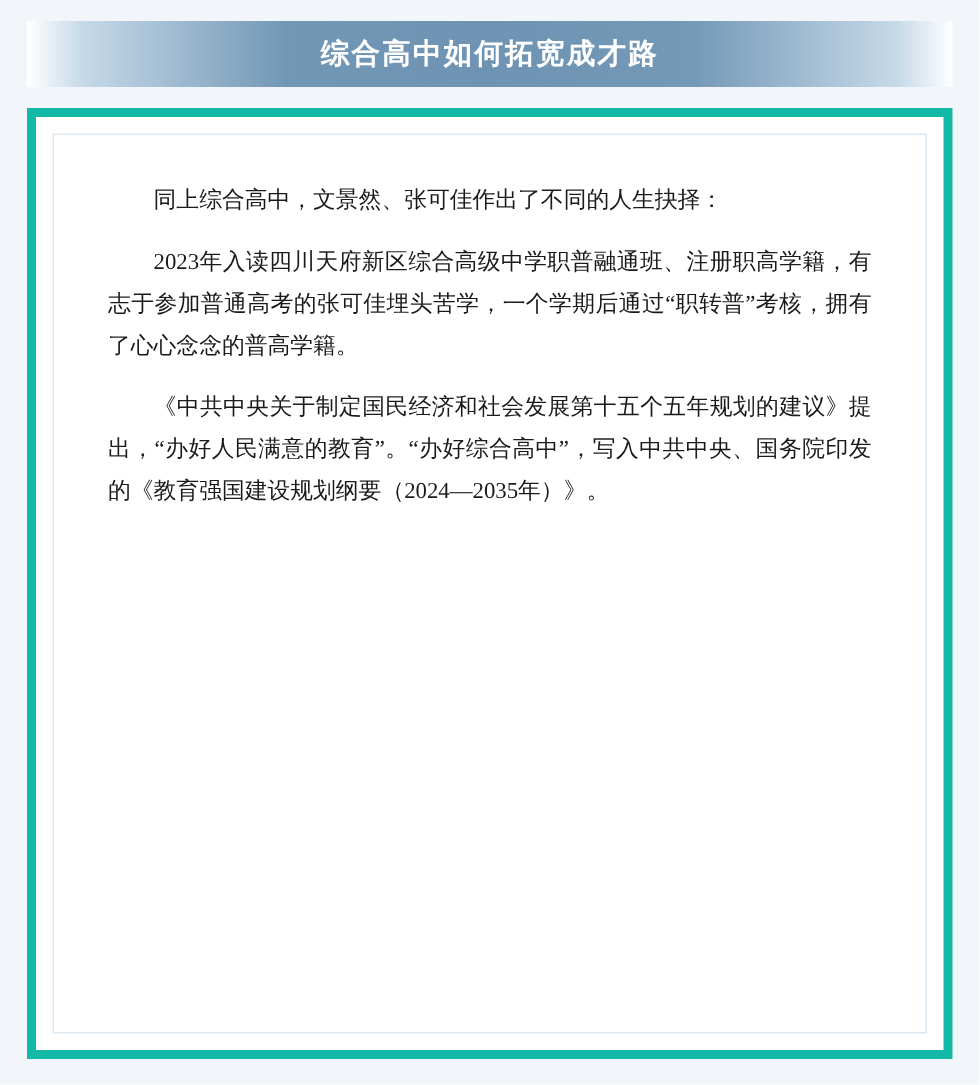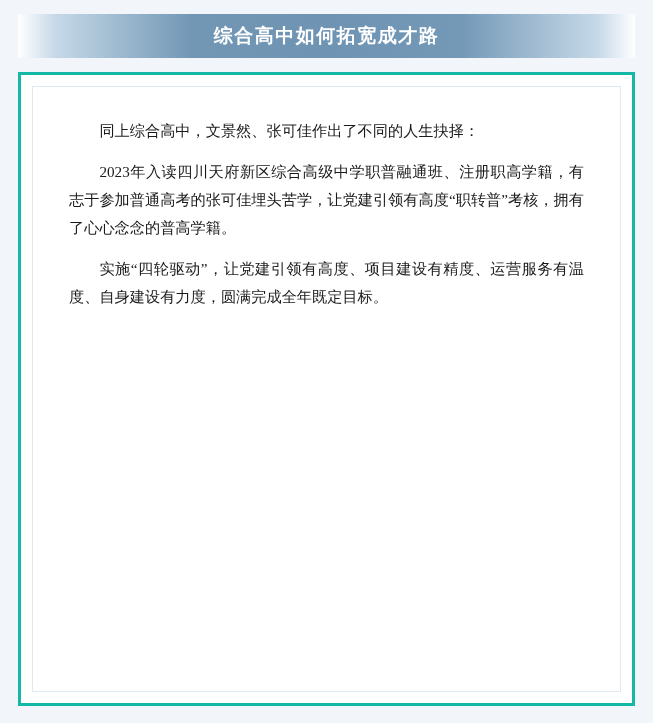--- a/index.html
+++ b/index.html
@@ -41,21 +41,21 @@
     white-space: nowrap;
   }
   
   .article-card {
     position: absolute;
     left: 18px;
     top: 72px;
     width: 617px;
     height: 634px;
     background: #ffffff;
-    border: 3px solid #14b8a6;
+    border: 6px solid #14b8a6;
     box-sizing: border-box;
   }
   .article-inner {
     position: absolute;
     left: 11px;
     top: 11px;
     right: 11px;
     bottom: 11px;
     border: 1px solid #dfe9f1;
     box-sizing: border-box;
@@ -81,18 +81,18 @@
 
 <div class="page">
 
   <div class="header-banner">
     <div class="header-title">综合高中如何拓宽成才路</div>
   </div>
 
   <div class="article-card">
     <div class="article-inner">
       <p class="para">同上综合高中，文景然、张可佳作出了不同的人生抉择：</p>
-      <p class="para">2023年入读四川天府新区综合高级中学职普融通班、注册职高学籍，有志于参加普通高考的张可佳埋头苦学，让党建引领有高度“职转普”考核，拥有了心心念念的普高学籍。</p>
-      <p class="para">实施“四轮驱动”，让党建引领有高度、项目建设有精度、运营服务有温度、自身建设有力度，圆满完成全年既定目标。</p>
+      <p class="para">2023年入读四川天府新区综合高级中学职普融通班、注册职高学籍，有志于参加普通高考的张可佳埋头苦学，一个学期后通过“职转普”考核，拥有了心心念念的普高学籍。</p>
+      <p class="para">《中共中央关于制定国民经济和社会发展第十五个五年规划的建议》提出，“办好人民满意的教育”。“办好综合高中”，写入中共中央、国务院印发的《教育强国建设规划纲要（2024—2035年）》。</p>
     </div>
   </div>
 
 </div>
 
 </body></html>

